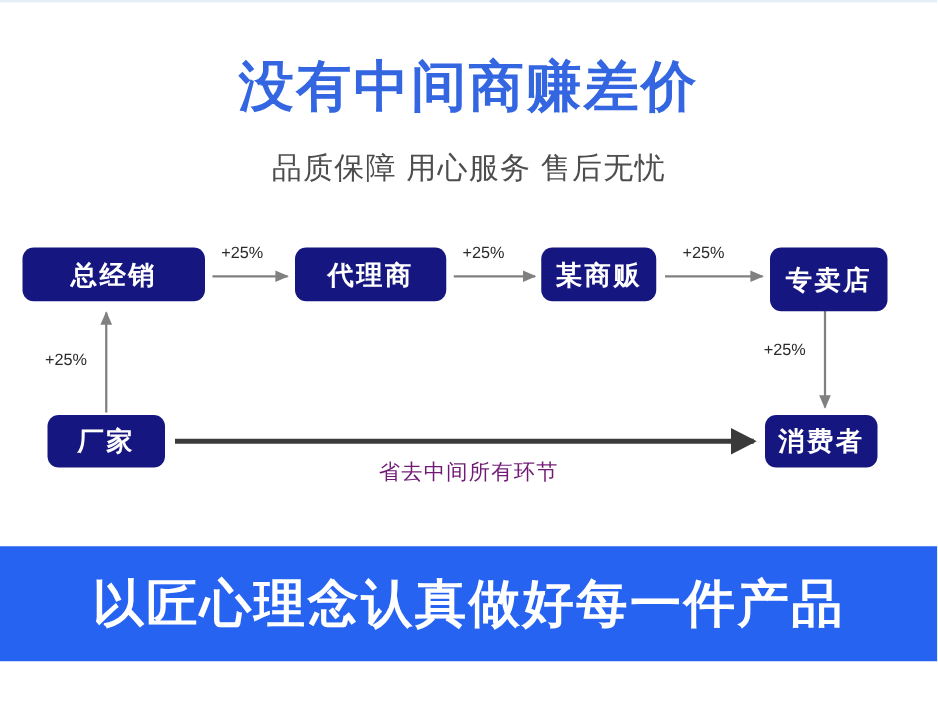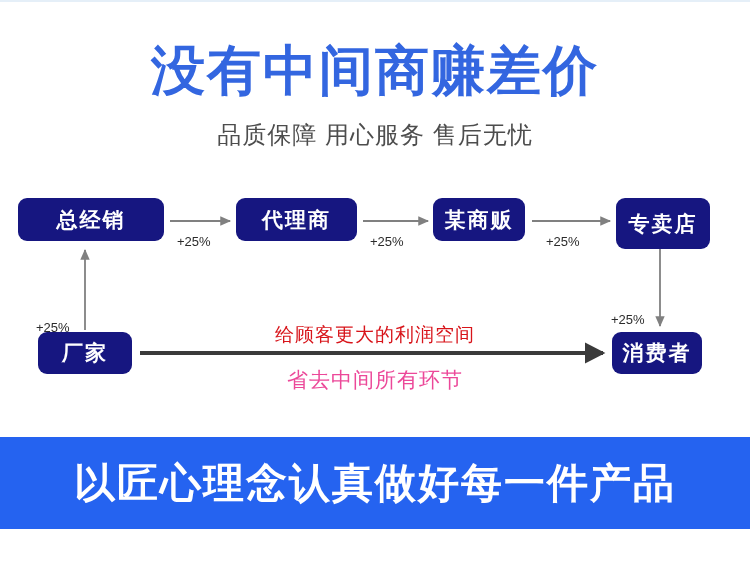--- a/index.html
+++ b/index.html
@@ -24,21 +24,21 @@
     width: 750px; height: 2px;
     background: #e5eff8;
   }
 
   
   .header-title {
     position: absolute;
     left: 0; top: 40px;
     width: 750px;
     text-align: center;
-    font-size: 54px;
+    font-size: 44px;
     line-height: 60px;
     font-weight: 700;
     letter-spacing: 2px;
     color: #3366e0;
     white-space: nowrap;
   }
   .header-subtitle {
     position: absolute;
     left: 0; top: 118px;
     width: 750px;
@@ -80,21 +80,20 @@
   .node-xiaofeizhe   { left: 612px; top: 332px; width: 90px;  height: 42px; }
 
   
   .pct-label {
     position: absolute;
     font-size: 13px;
     font-weight: 400;
     color: #2b2b2b;
     white-space: nowrap;
     letter-spacing: 0px;
-    margin-top: 40px;
   }
   .pct-1 { left: 177px; top: 194px; }
   .pct-2 { left: 370px; top: 194px; }
   .pct-3 { left: 546px; top: 194px; }
   .pct-left   { left: 36px;  top: 280px; }
   .pct-right  { left: 611px; top: 272px; }
 
   
   .connectors {
     position: absolute;
@@ -112,24 +111,24 @@
     font-weight: 400;
     letter-spacing: 1px;
     color: #d8141a;
     white-space: nowrap;
   }
   .center-gray {
     position: absolute;
     left: 0; top: 366px;
     width: 750px;
     text-align: center;
-    font-size: 21px;
+    font-size: 17px;
     font-weight: 400;
     letter-spacing: 1px;
-    color: #ec4899;
+    color: #701a75;
     white-space: nowrap;
   }
 
   
   .banner {
     position: absolute;
     left: 0; top: 437px;
     width: 750px;
     height: 92px;
     background: #2563f0;
@@ -186,21 +185,20 @@
     <div class="node node-zhuanmaidian">专卖店</div>
     <div class="node node-changjia">厂家</div>
     <div class="node node-xiaofeizhe">消费者</div>
 
     <div class="pct-label pct-1">+25%</div>
     <div class="pct-label pct-2">+25%</div>
     <div class="pct-label pct-3">+25%</div>
     <div class="pct-label pct-left">+25%</div>
     <div class="pct-label pct-right">+25%</div>
 
-    <div class="center-red">给顾客更大的利润空间</div>
     <div class="center-gray">省去中间所有环节</div>
   </div>
 
   <div class="banner">
     <div class="banner-text">以匠心理念认真做好每一件产品</div>
   </div>
 
 </div>
 
 </body></html>

